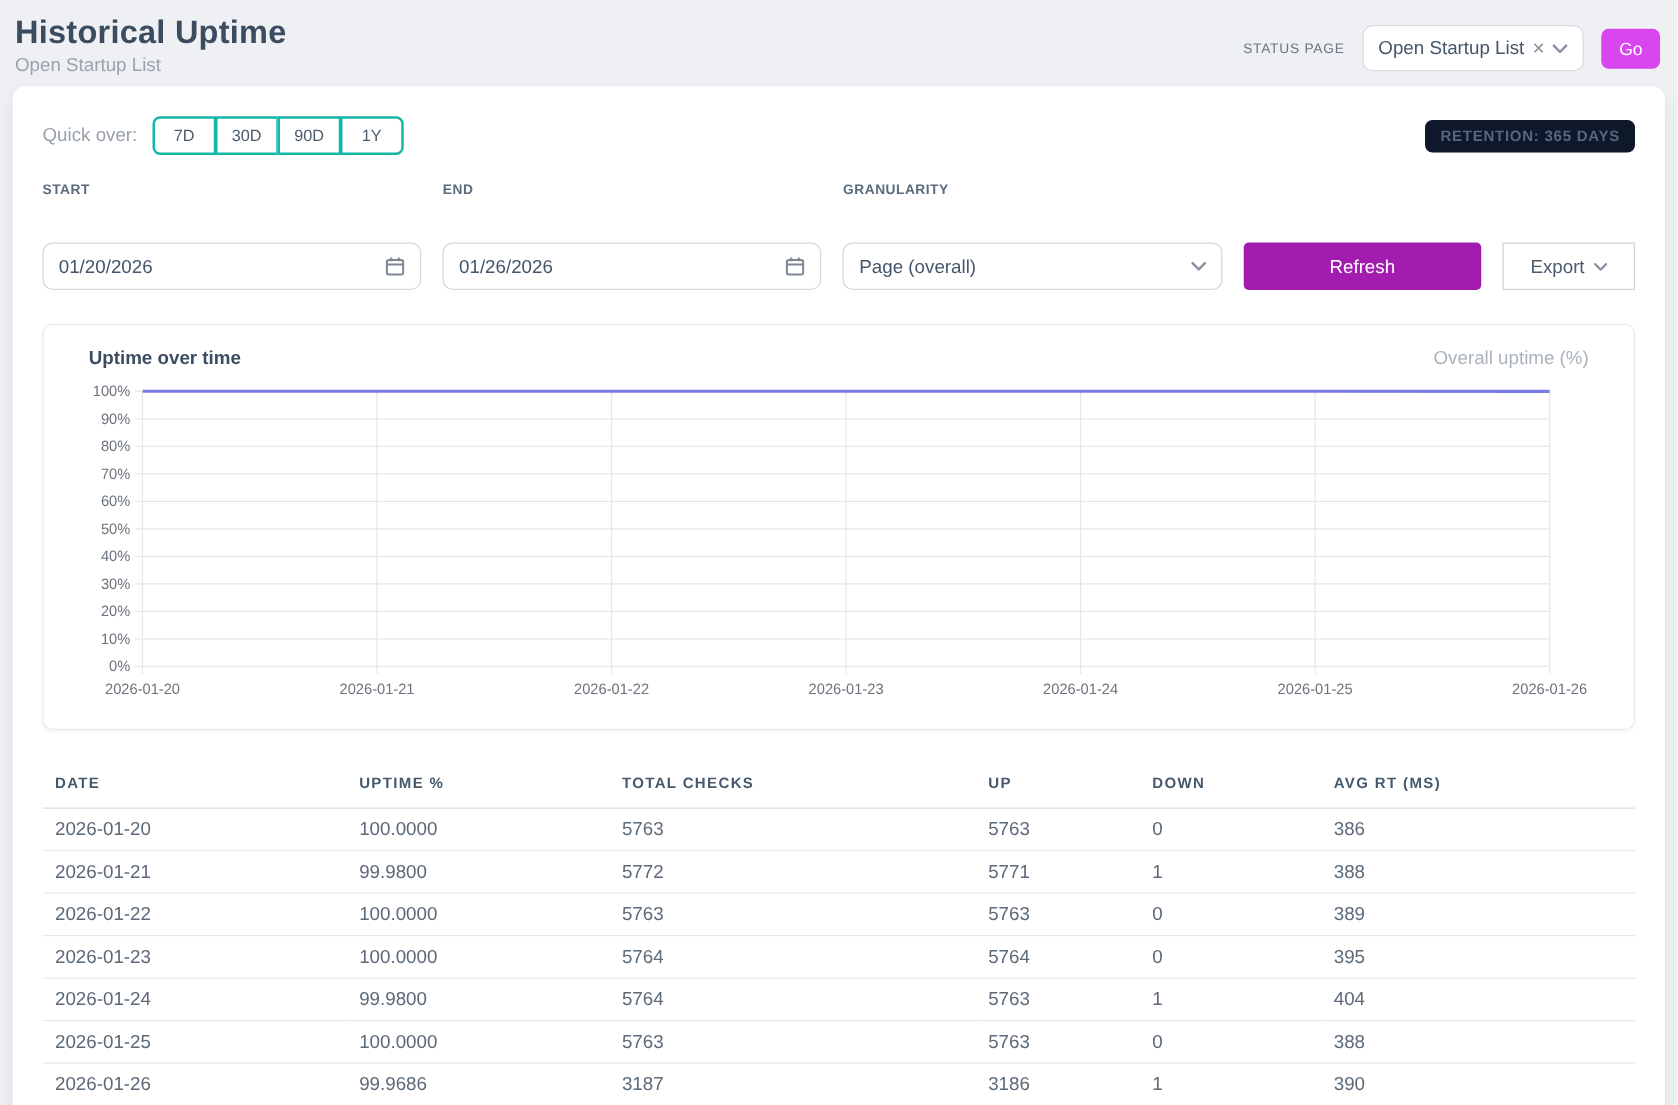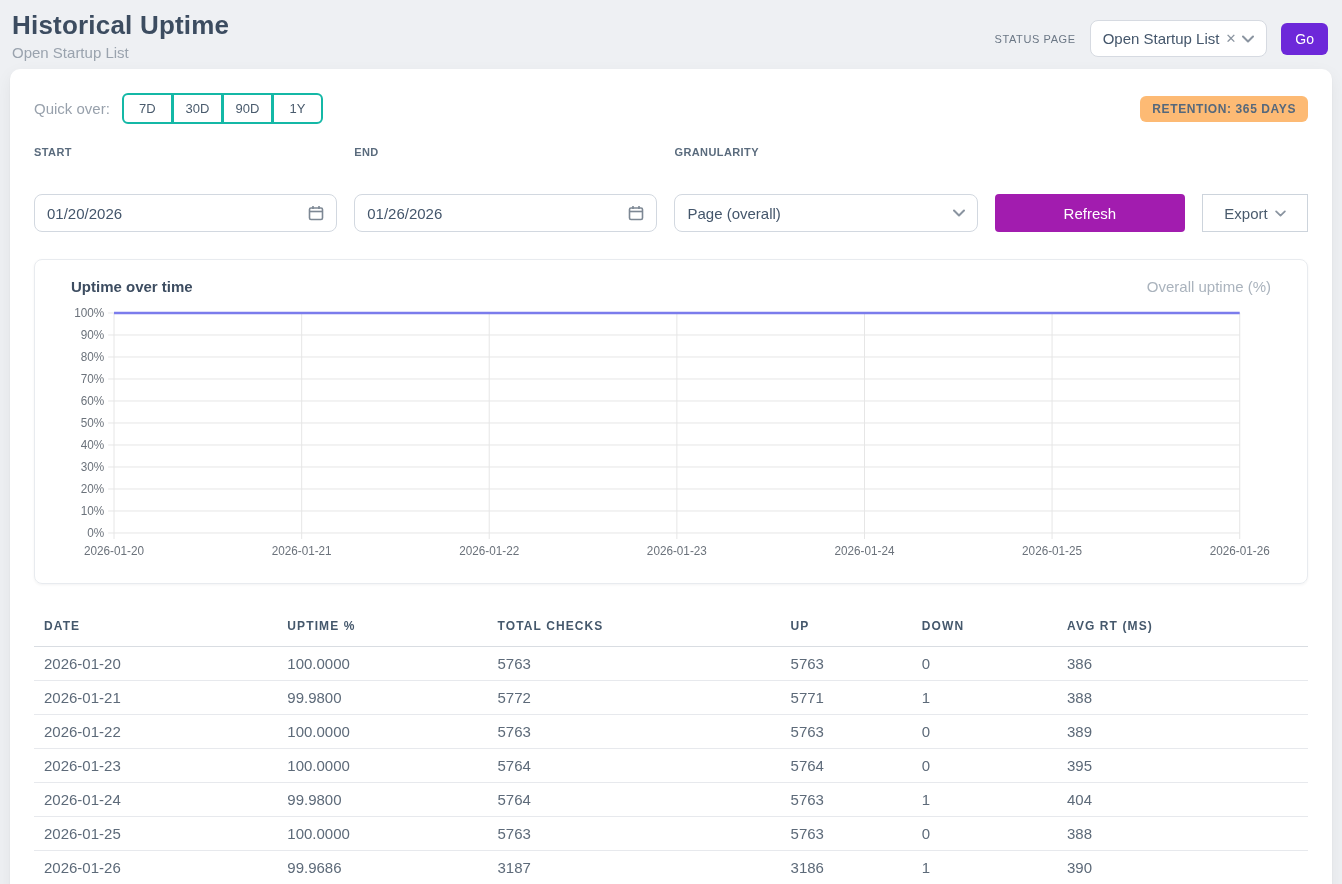--- a/index.html
+++ b/index.html
@@ -20,41 +20,41 @@
   .statuspage-label { font-size: 11px; font-weight: 400; letter-spacing: 0.6px; color: #6b7785; }
   .status-select {
     display: flex; align-items: center; gap: 6px;
     background: #fff; border: 1px solid #d6dae1; border-radius: 8px;
     height: 37px; padding: 0 12px; font-size: 15px; color: #44566b; cursor: pointer;
     min-width: 163px;
   }
   .clear-x { color: #8a94a0; font-size: 13px; }
   .chev { stroke: #8a94a0; fill: none; stroke-width: 2; stroke-linecap: round; stroke-linejoin: round; }
   .btn-primary {
-    background: #6d28d9; color: #fff; border: none; border-radius: 6px;
+    background: #d946ef; color: #fff; border: none; border-radius: 6px;
     font-size: 14px; font-family: inherit; padding: 8px 14px; cursor: pointer;
   }
   
   .main-card {
     background: #fff; margin: 2px 10px 12px; border-radius: 10px;
     box-shadow: 0 1px 2px rgba(15,25,40,.05), 0 6px 18px rgba(15,25,40,.06);
     padding: 24px;
   }
   .quickrange-row { display: flex; align-items: center; }
   .quickrange-label { font-size: 15px; color: #98a1ac; margin-right: 12px; }
   .seg-group { display: flex; }
   .seg-btn {
     background: #fff; border: 2px solid #14b8a6; color: #4a5b6d;
     font-size: 13px; font-family: inherit; padding: 6px 0; cursor: pointer;
     margin-left: -1px; min-width: 51px; text-align: center;
   }
   .seg-btn:first-child { border-radius: 6px 0 0 6px; margin-left: 0; }
   .seg-btn:last-child { border-radius: 0 6px 6px 0; }
   .retention-badge {
-    margin-left: auto; background: #fdba74; color: #55687c;
+    margin-left: auto; background: #0f172a; color: #55687c;
     font-size: 12px; font-weight: 700; letter-spacing: 0.6px;
     padding: 6px 12px; border-radius: 6px;
   }
   .form-row { display: flex; gap: 17px; margin-top: 22px; align-items: flex-end; }
   .field { width: 306px; }
   .field-label {
     font-size: 11px; font-weight: 700; letter-spacing: 0.4px;
     color: #5a6b7d; margin-bottom: 8px;
   }
   .input-box {

